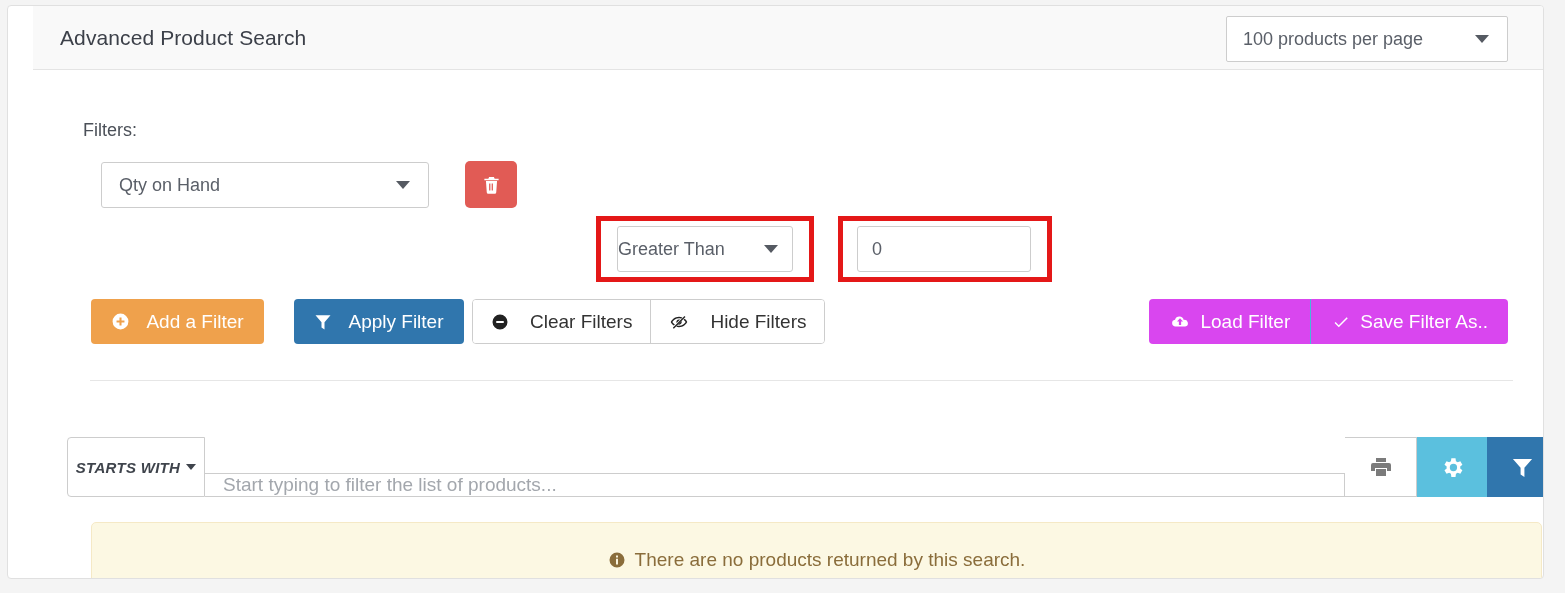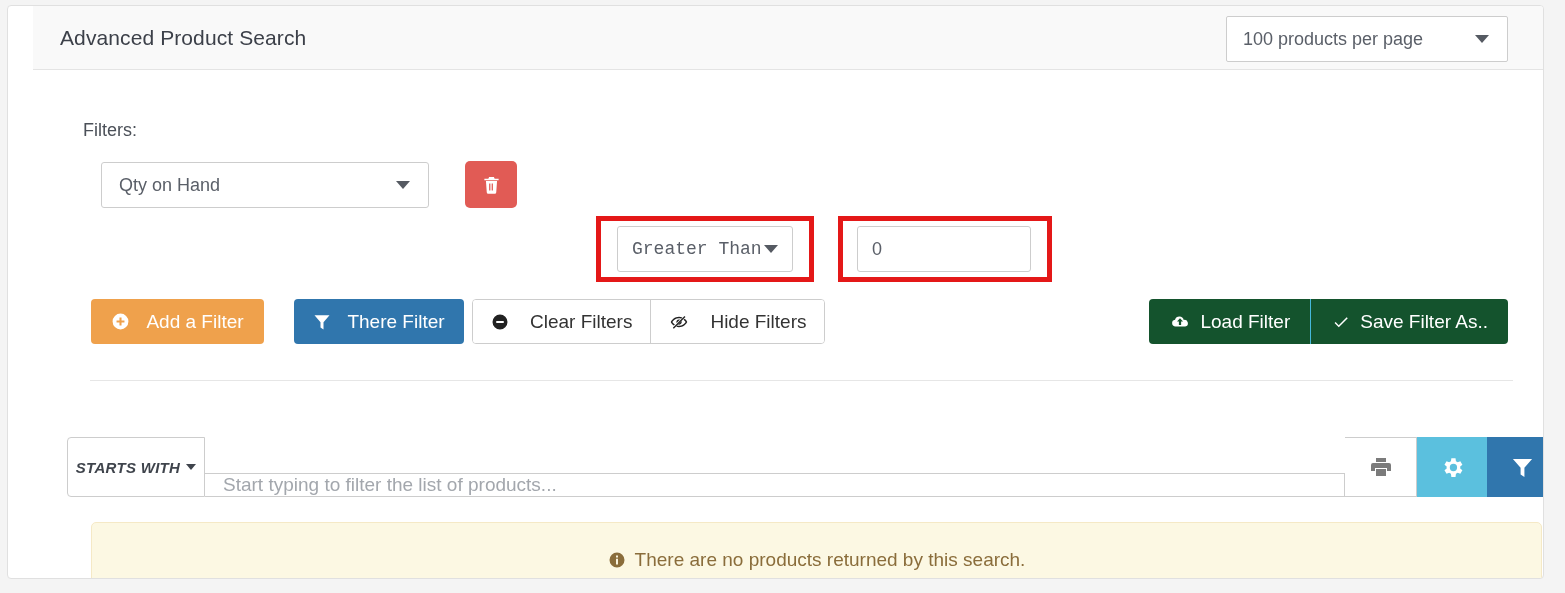--- a/index.html
+++ b/index.html
@@ -107,21 +107,21 @@
 
   .op-select {
     position: absolute;
     left: 584px; top: 156px;
     width: 176px; height: 46px;
     background: #fff;
     border: 1px solid #cdcdcd;
     border-radius: 3px;
     display: flex; align-items: center;
   }
-  .op-select .txt { margin-left: 14px; font-size: 18px; color: #5a5f68; font-family: Liberation Mono, monospace; }
+  .op-select .txt { font-size: 18px; color: #5a5f68; }
   .op-select .caret-tri { position: absolute; right: 14px; }
 
   .val-input {
     position: absolute;
     left: 824px; top: 156px;
     width: 174px; height: 46px;
     background: #fff;
     border: 1px solid #cdcdcd;
     border-radius: 3px;
     font-family: "Liberation Sans", sans-serif;
@@ -176,21 +176,21 @@
   .btn-group-blue {
     position: absolute;
     right: 35px; top: 229px;
     height: 45px;
     display: flex;
     border-radius: 4px;
     overflow: hidden;
   }
   .btn-blue {
     height: 45px;
-    background: #14532d;
+    background: #d946ef;
     border: none;
     font-family: "Liberation Sans", sans-serif;
     font-size: 19px;
     color: #fff;
     cursor: pointer;
     display: flex; align-items: center; justify-content: center;
     gap: 9px;
     padding: 0 20px;
     white-space: nowrap;
   }
@@ -329,21 +329,21 @@
       <svg width="19" height="19" viewBox="0 0 24 24" fill="#fff">
         <path d="M12 2a10 10 0 1 0 0 20 10 10 0 0 0 0-20zm1.3 5v3.7H17v2.6h-3.7V17h-2.6v-3.7H7v-2.6h3.7V7h2.6z"></path>
       </svg>
       <span>Add a Filter</span>
     </button>
 
     <button class="btn btn-apply">
       <svg width="18" height="18" viewBox="0 0 24 24" fill="#fff">
         <path d="M2 3h20l-8 9.2V22l-4-2.6v-7.2L2 3z"></path>
       </svg>
-      <span>There Filter</span>
+      <span>Apply Filter</span>
     </button>
 
     <div class="btn-group-white">
       <button class="btn-white">
         <svg width="18" height="18" viewBox="0 0 24 24" fill="#222">
           <path d="M12 2a10 10 0 1 0 0 20 10 10 0 0 0 0-20zM7 10.7h10v2.6H7v-2.6z"></path>
         </svg>
         <span>Clear Filters</span>
       </button>
       <button class="btn-white">

